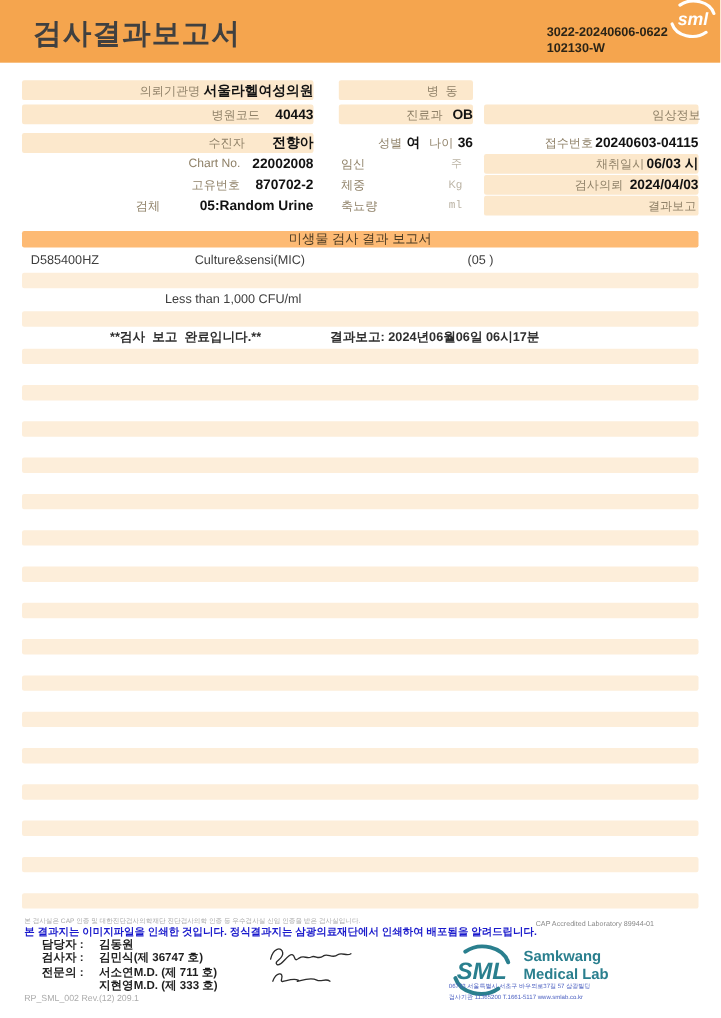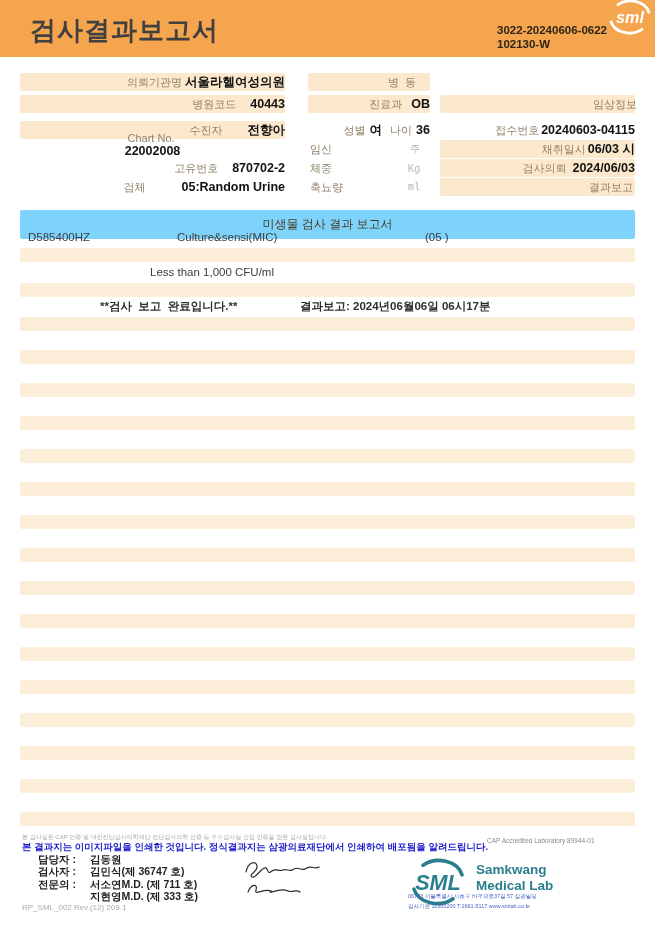--- a/index.html
+++ b/index.html
@@ -19,21 +19,21 @@
   .val { font-weight:bold; color:#121212; font-size:12.5px; white-space:pre; }
   .unit { color:#BBB3A4; font-size:10px; margin-left:auto; padding-right:10px; }
   .suffix { color:#C9BA9D; font-size:10px; margin-left:auto; padding-right:12px; }
   .w1 { left:20px; width:265px; }
   .w2 { left:308px; width:122px; }
   .w3 { left:440px; width:195px; }
   .lblw { display:inline-block; width:66px; }
   .lblw2 { display:inline-block; width:50px; }
 
   
-  .section-hdr { position:absolute; left:20px; top:210px; width:615px; height:29px; background:#7dd3fc; border-radius:2px;
+  .section-hdr { position:absolute; left:20px; top:210px; width:615px; height:15px; background:#fdba74; border-radius:2px;
                  display:flex; align-items:center; justify-content:center; font-size:12px; color:#4a3a22; }
   .mrow { position:absolute; left:20px; width:615px; height:15px; font-size:11.5px; color:#3d3d3d; }
   .mrow span { position:absolute; top:0; white-space:pre; }
   .stripe { position:absolute; left:0; width:615px; height:14px; background:#FDEEDA; border-radius:2px; }
   .stripes-wrap { position:absolute; left:20px; top:317px; width:615px; height:520px; }
   .stripe-fixed { position:absolute; left:20px; width:615px; height:14px; background:#FDEEDA; border-radius:2px; }
 
   
   .cap-notice { position:absolute; left:22px; top:833px; font-size:6px; color:#A9A9A9; width:420px; white-space:nowrap; overflow:hidden; }
   .cap-accred { position:absolute; left:487px; top:837px; font-size:6.5px; color:#8a8a8a; }
@@ -84,21 +84,21 @@
   </div>
   <div class="f cream w3" style="top:95px;">
     <span class="lbl lblw2">임상정보</span>
     <span class="val"></span>
   </div>
 
   <div class="f cream w1" style="top:121px;">
     <span class="lbl lblw">수진자</span>
     <span class="val">전향아</span>
   </div>
-  <div class="f w1" style="top:140px;flex-direction:column;">
+  <div class="f w1" style="top:140px;">
     <span class="lbl lblw">Chart No.</span>
     <span class="val">22002008</span>
   </div>
   <div class="f w1" style="top:159px;">
     <span class="lbl lblw">고유번호</span>
     <span class="val">870702-2</span>
   </div>
   <div class="f w1" style="top:178px;">
     <span class="lbl lblw">검체</span>
     <span class="val">05:Random Urine</span>
@@ -129,21 +129,21 @@
   <div class="f w3" style="top:121px;">
     <span class="lbl lblw2" style="padding-left:4px;">접수번호</span>
     <span class="val">20240603-04115</span>
   </div>
   <div class="f cream w3" style="top:140px;">
     <span class="lbl lblw2" style="padding-left:4px;">채취일시</span>
     <span class="val">06/03 시</span>
   </div>
   <div class="f cream w3" style="top:159px;">
     <span class="lbl lblw2" style="padding-left:0;">검사의뢰</span>
-    <span class="val">2024/06/03</span>
+    <span class="val">2024/04/03</span>
   </div>
   <div class="f cream w3" style="top:178px;">
     <span class="lbl lblw2" style="padding-left:4px;">결과보고</span>
     <span class="val"></span>
   </div>
 
   <div class="section-hdr">미생물 검사 결과 보고서</div>
 
   <div class="mrow" style="top:231px;">
     <span style="left:8px;">D585400HZ</span>

